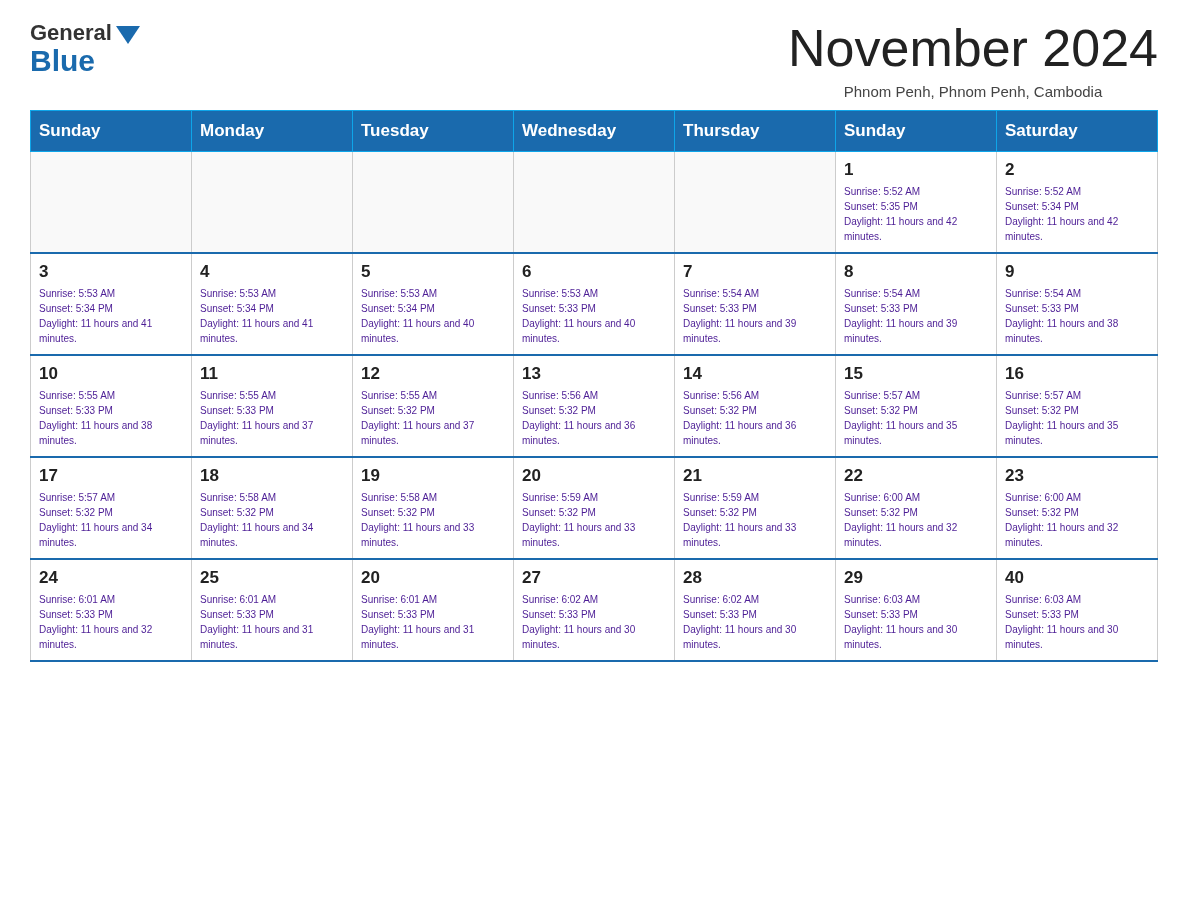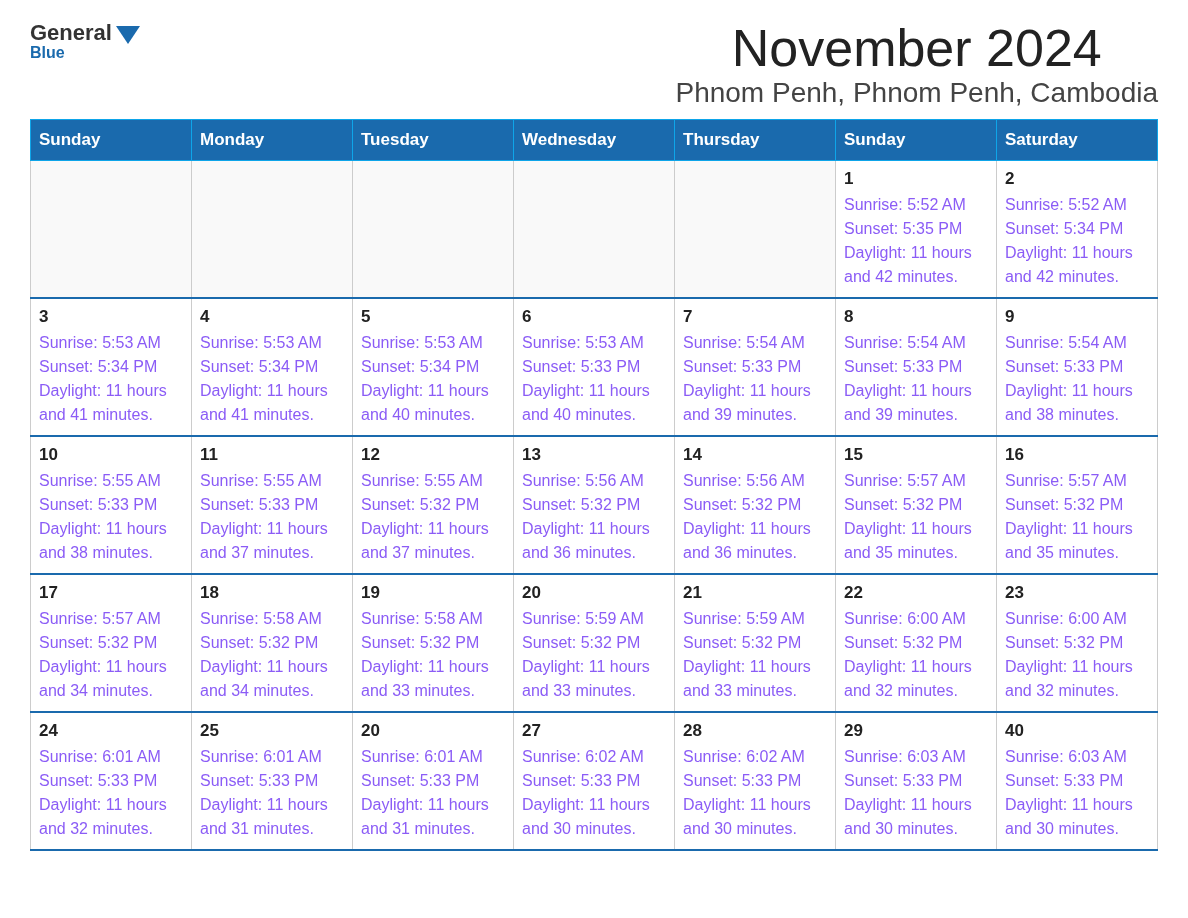--- a/index.html
+++ b/index.html
@@ -33,38 +33,38 @@
     .logo-triangle {
       width: 0;
       height: 0;
       border-left: 12px solid transparent;
       border-right: 12px solid transparent;
       border-top: 18px solid #1a6aad;
       margin-left: 4px;
       margin-top: 4px;
     }
     .logo-blue {
-      font-size: 16px;
+      font-size: 30px;
       font-weight: bold;
       color: #1a6aad;
       margin-top: -2px;
     }
     .title-section {
       text-align: center;
     }
     .main-title {
       font-size: 52px;
       font-weight: normal;
       color: #222;
       line-height: 1.1;
     }
     .subtitle {
-      font-size: 28px;
+      font-size: 15px;
       color: #444;
-      margin-top: 0;
+      margin-top: 6px;
     }
     .calendar {
       width: 100%;
       border-collapse: collapse;
       margin-top: 10px;
     }
     .calendar thead tr th {
       background-color: #1a6aad;
       color: #fff;
       font-size: 17px;
@@ -84,22 +84,22 @@
       border-bottom: 2px solid #1a6aad;
     }
     .day-number {
       font-size: 17px;
       font-weight: bold;
       color: #222;
       display: block;
       margin-bottom: 4px;
     }
     .day-info {
-      font-size: 16px;
-      color: #8b5cf6;
+      font-size: 10px;
+      color: #4c1d95;
       line-height: 1.5;
     }
     .empty-cell {
       background: #fff;
     }
     td.empty-cell {
       background: #f9f9f9;
     }
   </style>
 </head>

